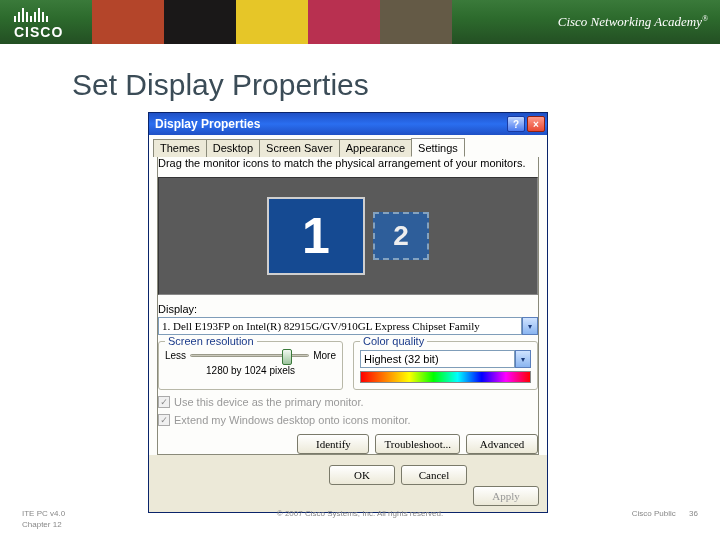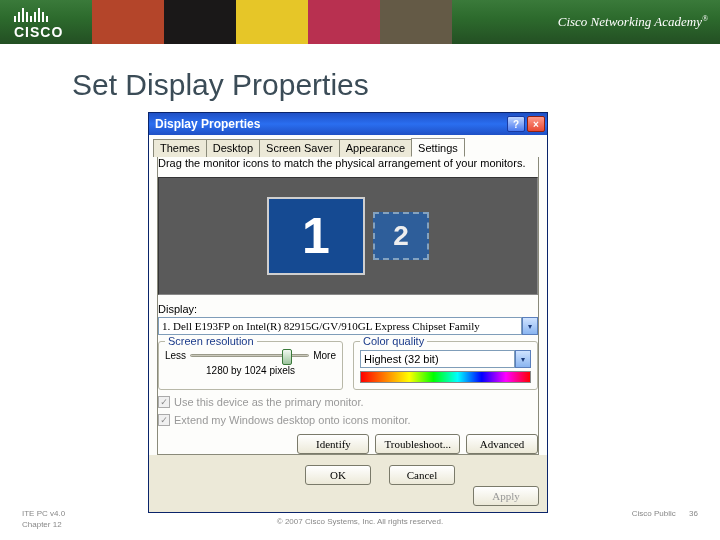--- a/index.html
+++ b/index.html
@@ -54,27 +54,27 @@
   .cq-drop { display: flex; margin-top: 4px; }
   .cq-drop input { flex: 1; border: 1px solid #7f9db9; height: 18px; padding: 0 3px; font-size: 11px; }
   .spectrum { height: 12px; margin-top: 3px; background: linear-gradient(90deg,#f00,#ff8000,#ff0,#0f0,#0ff,#00f,#f0f,#f00); border: 1px solid #888; }
   
   .chk-row { font-size: 11px; color: #999; margin-top: 6px; display: flex; align-items: center; gap: 4px; }
   .chk { width: 12px; height: 12px; border: 1px solid #aaa; background: #f0f0f0; display: flex; align-items: center; justify-content: center; font-size: 9px; color: #888; }
   
   .aux-btns { display: flex; justify-content: flex-end; gap: 6px; margin-top: 8px; }
   .xpbtn { min-width: 72px; height: 20px; background: linear-gradient(180deg,#fff,#ece9d8); border: 1px solid #7a7a6a; border-radius: 3px; font-size: 11px; font-family: Tahoma; padding: 0 8px; text-align: center; }
   
-  .dlg-btns { display: flex; justify-content: flex-end; gap: 18px; padding: 6px 8px; background: #ece9d8; }
+  .dlg-btns { display: flex; justify-content: flex-end; gap: 6px; padding: 6px 8px; background: #ece9d8; }
   .xpbtn.sm { min-width: 66px; }
   .xpbtn.disabled { color: #999; margin-top: 21px; }
   
   .footer { position: absolute; bottom: 10px; left: 0; right: 0; padding: 0 22px; font-size: 8px; color: #888; display: flex; }
   .f-left { width: 160px; line-height: 1.3; }
-  .f-mid { flex: 1; text-align: center; margin-top: 8px; }
+  .f-mid { flex: 1; text-align: center; }
   .f-right { width: 160px; text-align: right; }
 </style>
 </head>
 <body>
 
 <div class="banner">
   <div class="banner-logo">
     <div>
       <div class="logo-bars">
         <span style="height:6px"></span>

